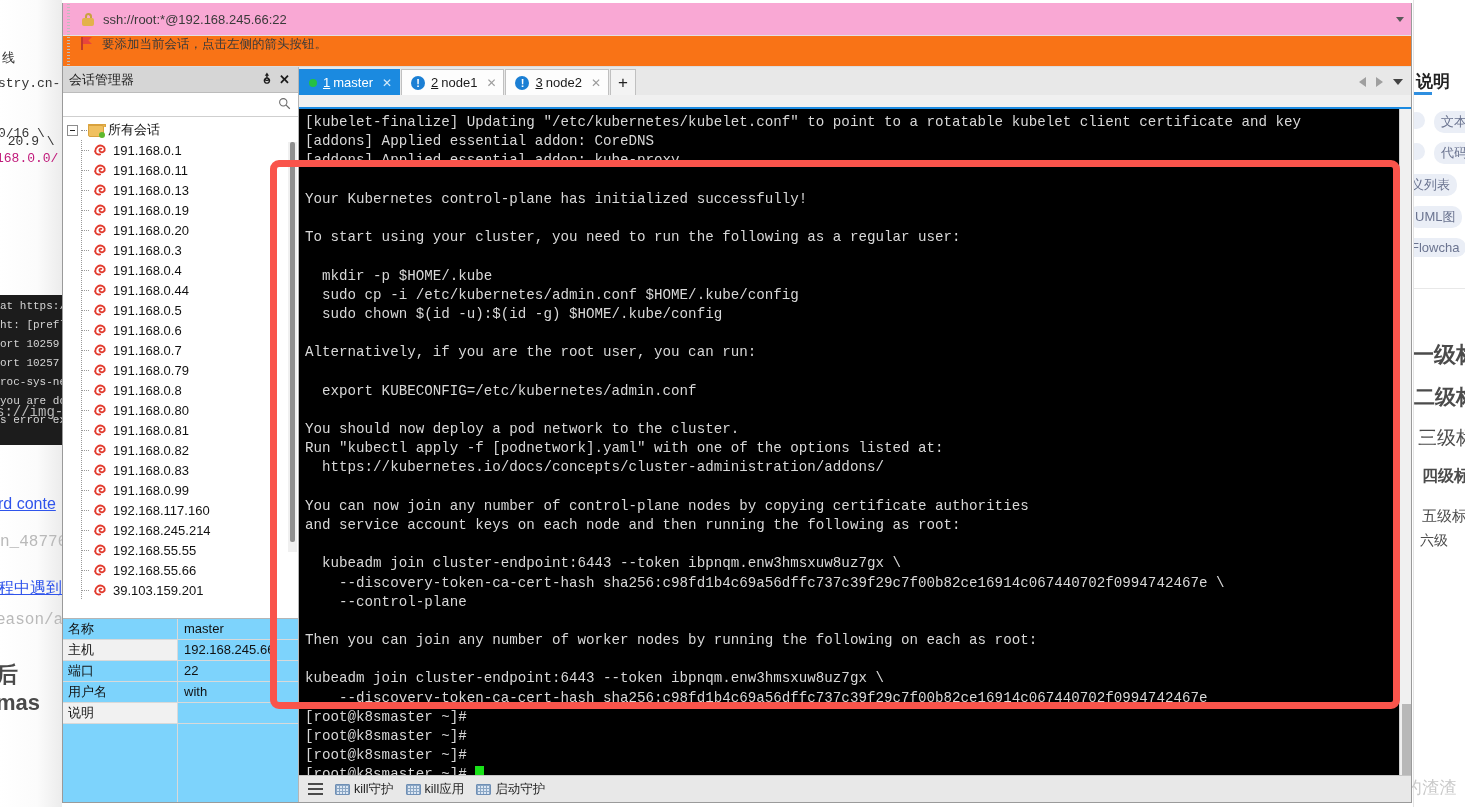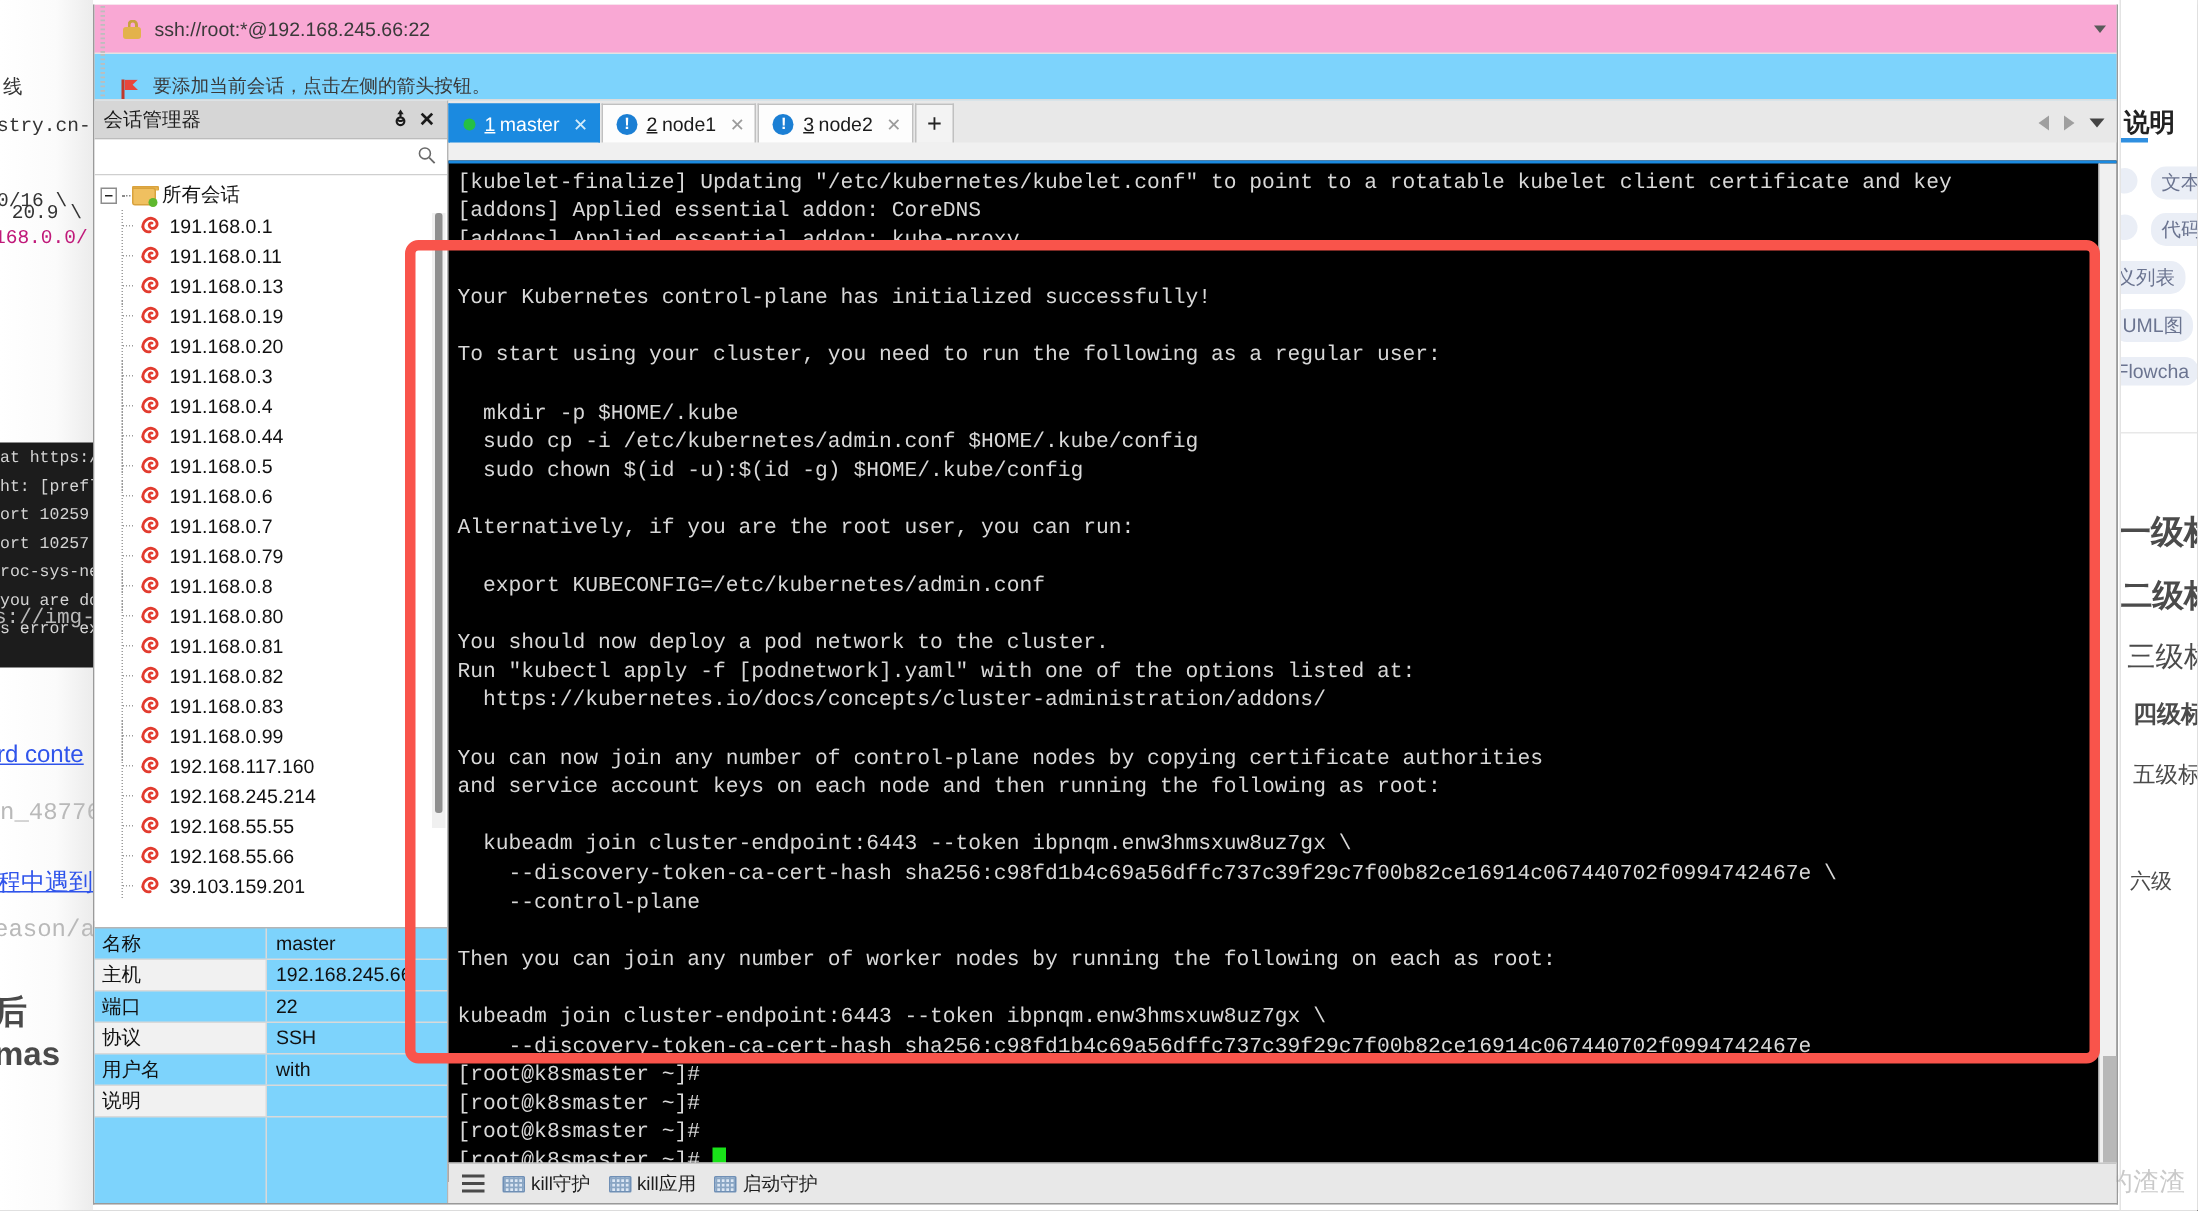--- a/index.html
+++ b/index.html
@@ -148,23 +148,23 @@
   .addr-caret {
     margin-left: auto; margin-right: 9px;
     width: 0; height: 0;
     border-left: 4px solid transparent; border-right: 4px solid transparent;
     border-top: 5px solid #5a5a5a;
   }
   
   .notice-row {
     position: absolute; left: 0; top: 33px;
     width: 1350px; height: 31px;
-    background: #7dd3fc;
+    background: #f97316;
     border-bottom: 1px solid #dcdcdc;
-    display: flex; align-items: flex-end;
+    display: flex; align-items: flex-start;
   }
   .notice-grip {
     width: 12px; height: 31px;
     background-image: repeating-linear-gradient(to bottom, #bdbdbd 0 1px, transparent 1px 3px);
     background-size: 3px 3px;
     background-position: 4px 4px;
     background-repeat: repeat-y;
   }
   .flag-icon {
     margin-left: 6px; width: 13px; height: 14px; position: relative; flex: none;
@@ -452,21 +452,21 @@
       <div class="bg-chip" style="left:-6px; top:206px;">UML图</div>
       <div class="bg-chip" style="left:-10px; top:238px;">Flowcha</div>
 
       <div class="bg-divider" style="top:288px;"></div>
 
       <div class="bg-hsample" style="left:-2px; top:340px; font-size:22px;">一级标</div>
       <div class="bg-hsample" style="left:0px; top:383px; font-size:21px;">二级标</div>
       <div class="bg-hsample" style="left:4px; top:425px; font-size:19px; font-weight:normal;">三级标</div>
       <div class="bg-hsample" style="left:8px; top:466px; font-size:16px;">四级标</div>
       <div class="bg-hsample" style="left:8px; top:507px; font-size:15px; font-weight:normal;">五级标</div>
-      <div class="bg-hsample" style="left:6px; top:579px; font-size:14px; font-weight:normal;">六级</div>
+      <div class="bg-hsample" style="left:6px; top:532px; font-size:14px; font-weight:normal;">六级</div>
     </div>
 
     <div class="watermark">CSDN @想成为大牛的渣渣</div>
   </div>
 
   <div class="win">
 
     <div class="addr-row">
       <div class="addr-grip"></div>
       <div class="lock-icon">
@@ -757,24 +757,20 @@
               <div class="prop-key">名称</div>
               <div class="prop-val">master</div>
             </div>
             <div class="prop-row alt">
               <div class="prop-key">主机</div>
               <div class="prop-val">192.168.245.66</div>
             </div>
             <div class="prop-row">
               <div class="prop-key">端口</div>
               <div class="prop-val">22</div>
-            </div>
-            <div class="prop-row alt">
-              <div class="prop-key">协议</div>
-              <div class="prop-val">SSH</div>
             </div>
             <div class="prop-row">
               <div class="prop-key">用户名</div>
               <div class="prop-val">with</div>
             </div>
             <div class="prop-row alt">
               <div class="prop-key">说明</div>
               <div class="prop-val"></div>
             </div>
           </div>

